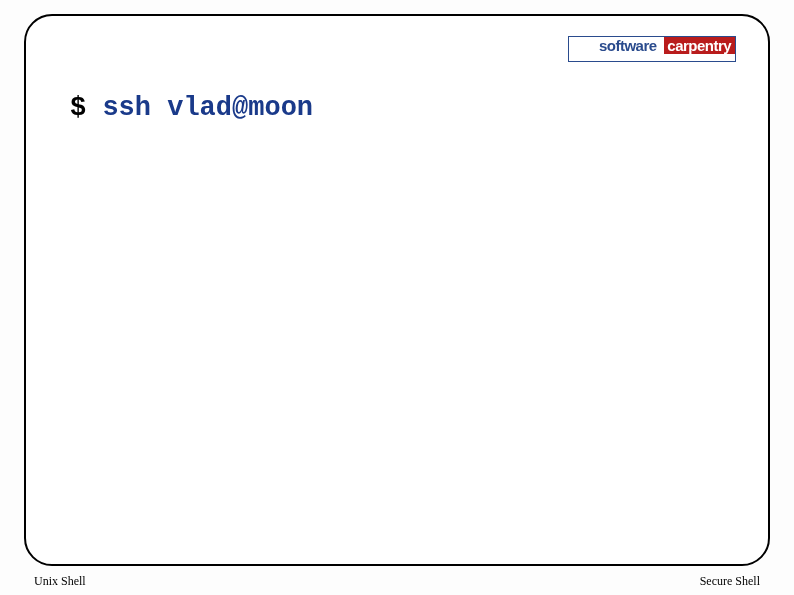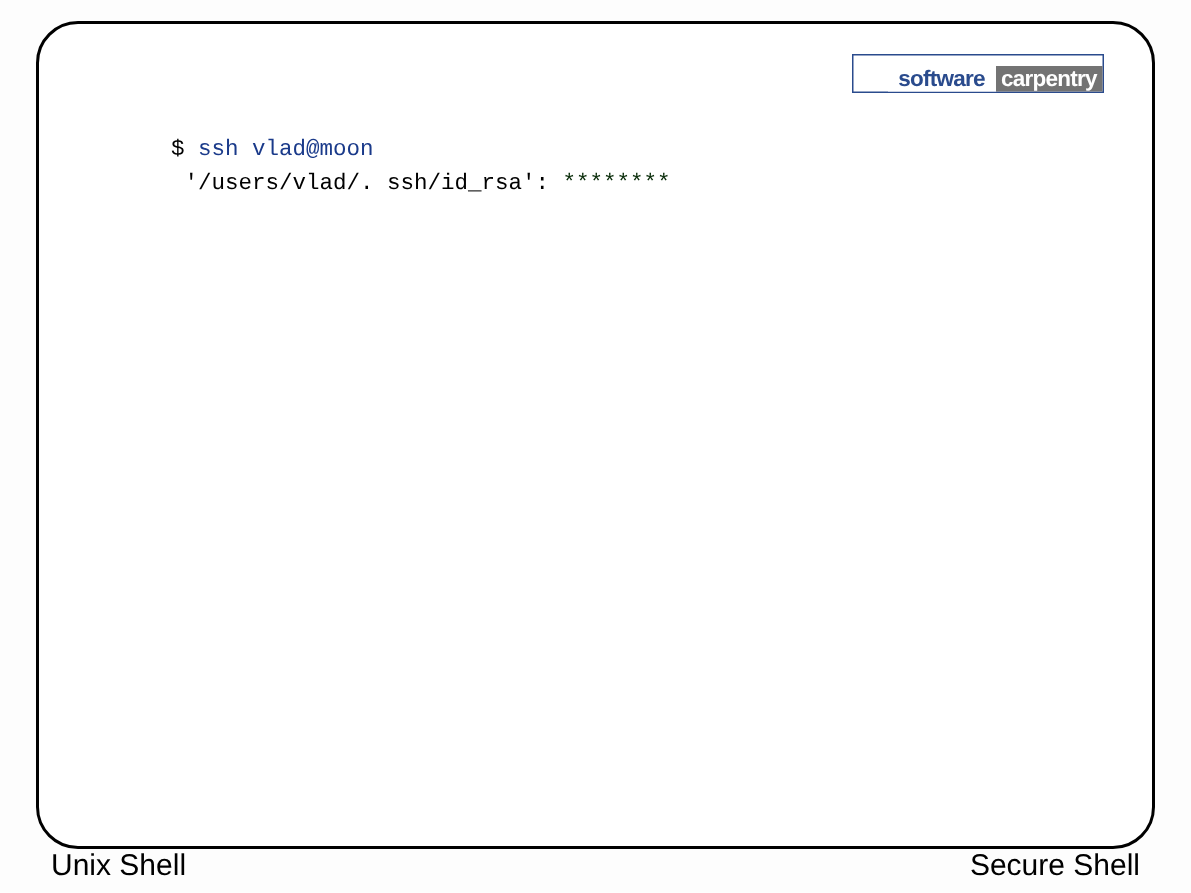--- a/index.html
+++ b/index.html
@@ -25,94 +25,92 @@
       background: #fff;
     }
     .logo {
       position: absolute;
       top: 20px;
       right: 32px;
       width: 168px;
       height: 26px;
       border: 1.5px solid #2a4b8d;
       display: flex;
-      align-items: flex-end;
+      align-items: flex-start;
       font-size: 0;
       padding-left: 23px;
     }
     .logo-left {
       flex: 1;
       background: #fff;
       display: flex;
       align-items: center;
       justify-content: center;
       font-family: Arial, sans-serif;
       font-weight: bold;
       font-size: 15px;
       color: #2a4b8d;
       letter-spacing: -0.5px;
     }
     .logo-right {
       flex: 1;
-      background: #737373;
+      background: #b91c1c;
       display: flex;
       align-items: center;
       justify-content: center;
       font-family: Arial, sans-serif;
       font-weight: bold;
       font-size: 15px;
       color: #fff;
       letter-spacing: -0.5px;
     }
     .terminal {
       position: absolute;
       top: 72px;
       left: 44px;
       right: 44px;
       font-family: "Courier New", Courier, monospace;
-      font-size: 15px;
+      font-size: 27px;
       line-height: 1.55;
       color: #000;
-      font-weight: normal;
-      margin-left: 44px;
+      font-weight: bold;
     }
     .terminal .line {
       white-space: pre;
     }
     .cmd {
       color: #1a3a8a;
     }
     .resp {
       color: #0a2d0a;
     }
     .footer {
       position: absolute;
       bottom: 6px;
       left: 34px;
       right: 34px;
       display: flex;
       justify-content: space-between;
-      font-family: Liberation Sans, sans-serif;
-      font-size: 20px;
+      font-family: Liberation Serif, serif;
+      font-size: 12px;
       color: #000;
     }
   </style>
 </head>
 <body>
 
 <div class="slide-frame">
 
   <div class="logo">
     <div class="logo-left">software</div>
     <div class="logo-right">carpentry</div>
   </div>
 
   <div class="terminal">
     <div class="line"><span>$</span> <span class="cmd">ssh vlad@moon</span></div>
-    <div class="line"><span> '/users/vlad/. ssh/id_rsa': </span><span class="resp">********</span></div>
   </div>
 
 </div>
 
 <div class="footer">
   <span>Unix Shell</span>
   <span>Secure Shell</span>
 </div>
 
 </body></html>

